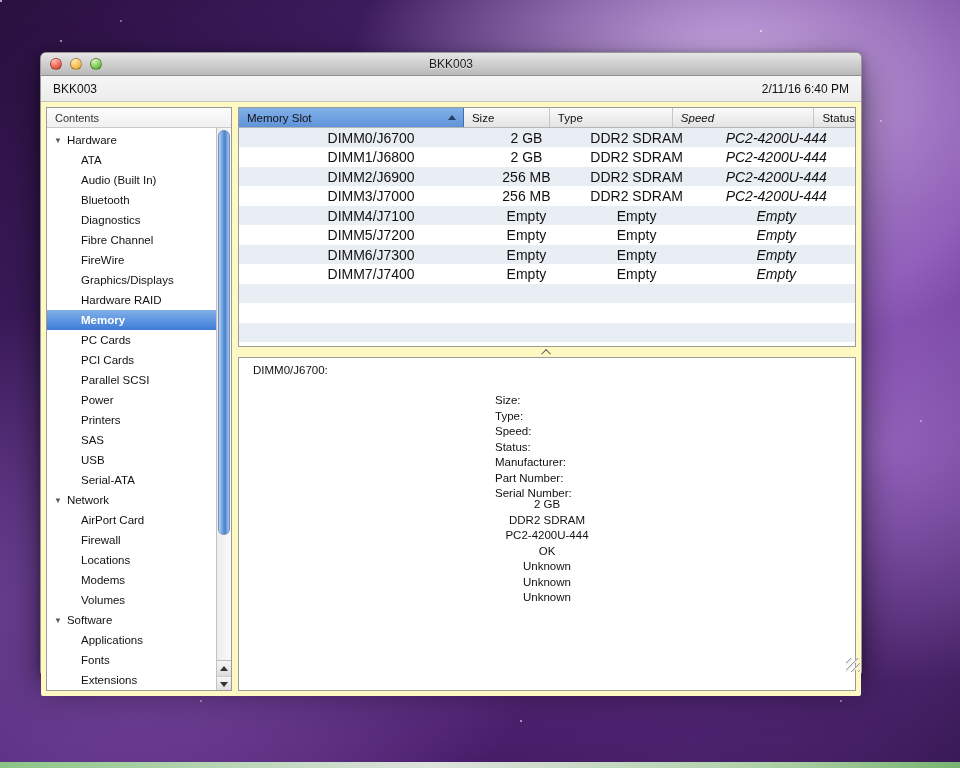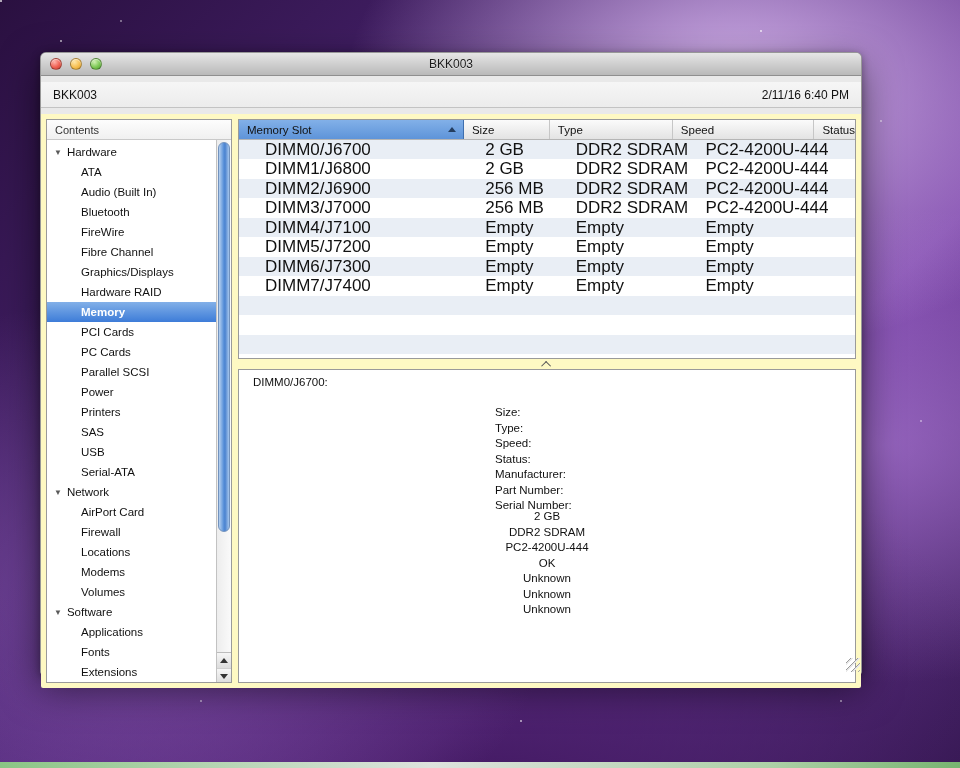--- a/index.html
+++ b/index.html
@@ -20,21 +20,21 @@
       760px 30px 0 rgba(255,255,255,.8), 880px 120px 0 rgba(255,255,255,.6),
       120px 20px 0 rgba(255,255,255,.5), 840px 700px 0 rgba(255,255,255,.6),
       40px 500px 0 rgba(255,255,255,.45), 920px 420px 0 rgba(255,255,255,.5);}
   .bottom-strip{position:absolute;left:0;right:0;bottom:0;height:6px;
     background:linear-gradient(to right,#8fd584,#eef8ea 45%,#b9e4ae 80%,#7ec573);opacity:.9;}
 
   
   .window{position:absolute;left:40px;top:52px;width:822px;height:622px;
     border-radius:6px 6px 2px 2px;background:#e9e9e9;
     box-shadow:0 14px 38px rgba(0,0,0,.55), 0 2px 8px rgba(0,0,0,.35);
-    border:1px solid rgba(0,0,0,.35);display:flex;flex-direction:column;gap:6px;}
+    border:1px solid rgba(0,0,0,.35);display:flex;flex-direction:column;}
 
   .titlebar{height:23px;flex:0 0 23px;border-radius:5px 5px 0 0;position:relative;
     background:linear-gradient(#e6e6e6,#cfcfcf 50%,#b9b9b9);
     border-bottom:1px solid #8f8f8f;display:flex;align-items:center;}
   .titlebar .title{position:absolute;left:0;right:0;text-align:center;
     font-size:12px;color:#1c1c1c;text-shadow:0 1px 0 rgba(255,255,255,.6);}
   .lights{display:flex;gap:8px;margin-left:9px;z-index:2;}
   .light{width:12px;height:12px;border-radius:50%;border:1px solid rgba(0,0,0,.3);
     box-shadow:inset 0 1px 1px rgba(255,255,255,.6);}
   .light.red{background:radial-gradient(circle at 35% 30%,#ffb3aa,#ef6052 55%,#c23c2d);}
@@ -82,26 +82,26 @@
     display:flex;flex-direction:column;overflow:hidden;}
   .table-header{height:20px;flex:0 0 20px;display:flex;
     background:linear-gradient(#fbfbfb,#e3e3e3);border-bottom:1px solid #b5b5b5;}
   .th{display:flex;align-items:center;padding-left:8px;font-size:11.5px;color:#111;
     border-right:1px solid #c6c6c6;position:relative;}
   .th.sorted{background:linear-gradient(var(--highlight-blue-light,#8fb9ea),#5e94d9);
     border-right:1px solid #3f6fae;}
   .sort-arrow{position:absolute;right:7px;width:0;height:0;
     border-left:4px solid transparent;border-right:4px solid transparent;
     border-bottom:5px solid #243e60;}
-  .col0{width:242px;}.col1{width:92px;}.col2{width:132px;}.col3{width:152px;}
+  .col0{width:242px;}.col1{width:92px;}.col2{width:132px;}.col3{width:152px;font-style:italic;}
   .col4{flex:1;border-right:none;}
   .table-body{flex:1;
     background:repeating-linear-gradient(to bottom,#e9eef5 0 19.5px,#ffffff 19.5px 39px);}
   .tr{height:19.5px;display:flex;align-items:center;}
-  .td{font-size:17px;color:#111;padding-left:8px;overflow:hidden;white-space:nowrap;}
+  .td{font-size:14px;color:#111;padding-left:8px;overflow:hidden;white-space:nowrap;text-align:center;}
   .td.col0{padding-left:26px;}
 
   .divider{height:10px;flex:0 0 10px;display:flex;align-items:center;justify-content:center;}
   .chevron-up{width:7px;height:7px;border-left:1.5px solid #555;border-top:1.5px solid #555;
     transform:rotate(45deg) translateY(2px);}
 
   .detail-box{flex:1;background:#fff;border:1px solid #9a9a9a;position:relative;
     padding:6px 14px;overflow:hidden;}
   .detail-title{font-size:11.5px;color:#111;margin-bottom:18px;}
   .detail-row{display:flex;height:15.5px;align-items:center;font-size:11.5px;color:#111;flex-direction:column;}
@@ -149,39 +149,42 @@
             <div class="side-row item">
               <span>ATA</span>
             </div>
             <div class="side-row item">
               <span>Audio (Built In)</span>
             </div>
             <div class="side-row item">
               <span>Bluetooth</span>
             </div>
             <div class="side-row item">
+              <span>Diagnostics</span>
+            </div>
+            <div class="side-row item">
+              <span>Fibre Channel</span>
+            </div>
+            <div class="side-row item">
               <span>FireWire</span>
-            </div>
-            <div class="side-row item">
-              <span>Fibre Channel</span>
             </div>
             <div class="side-row item">
               <span>Graphics/Displays</span>
             </div>
             <div class="side-row item">
               <span>Hardware RAID</span>
             </div>
             <div class="side-row item selected">
               <span>Memory</span>
             </div>
             <div class="side-row item">
+              <span>PC Cards</span>
+            </div>
+            <div class="side-row item">
               <span>PCI Cards</span>
-            </div>
-            <div class="side-row item">
-              <span>PC Cards</span>
             </div>
             <div class="side-row item">
               <span>Parallel SCSI</span>
             </div>
             <div class="side-row item">
               <span>Power</span>
             </div>
             <div class="side-row item">
               <span>Printers</span>
             </div>

